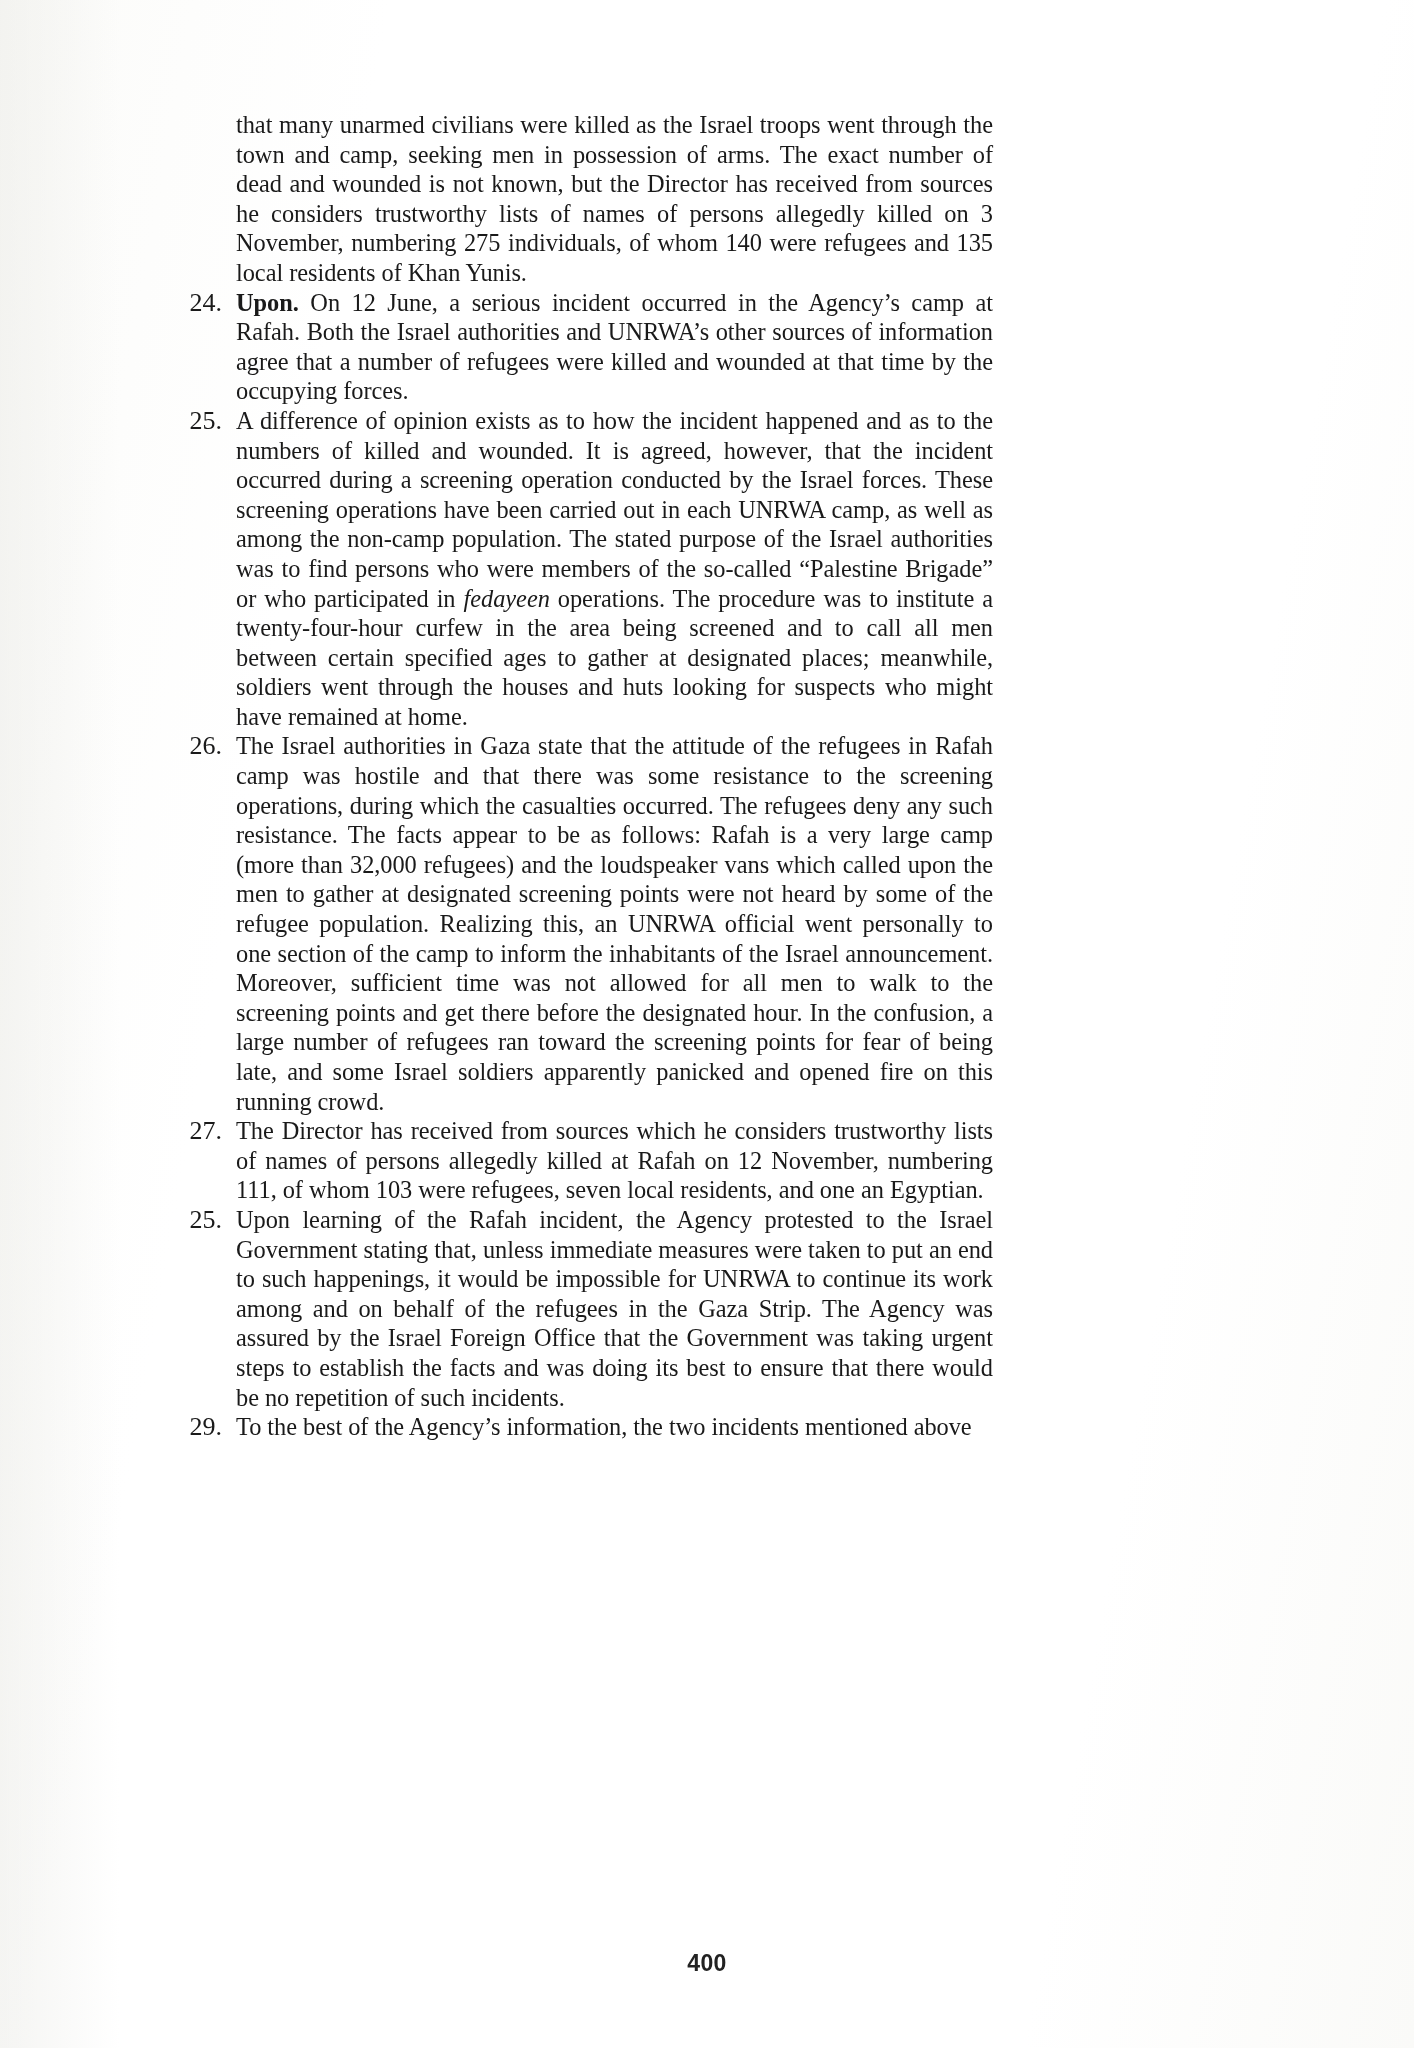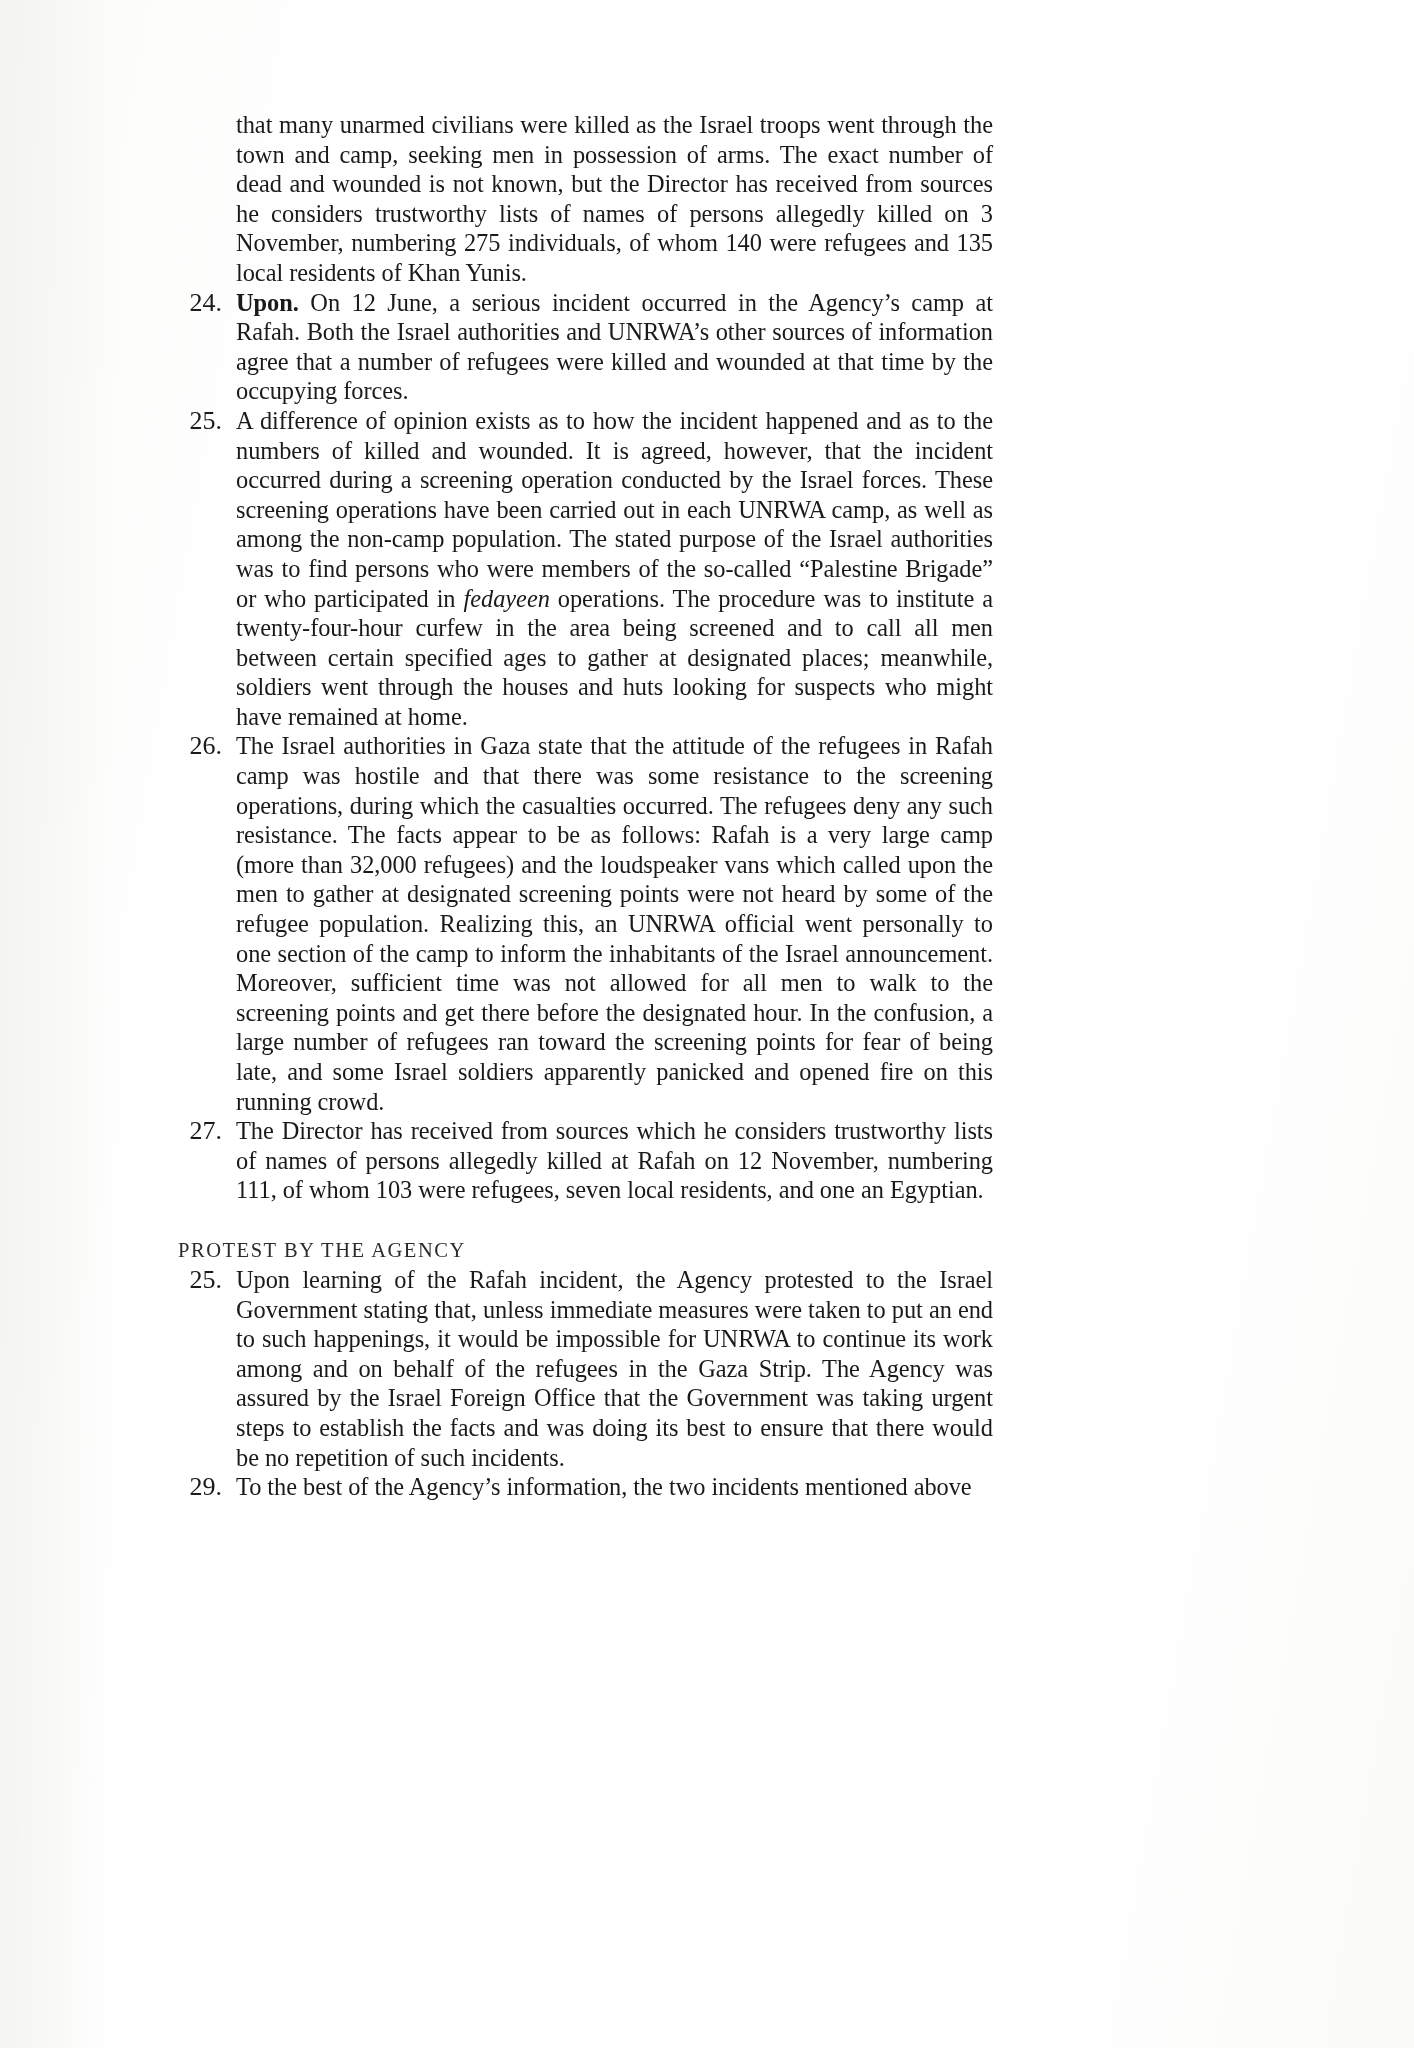--- a/index.html
+++ b/index.html
@@ -109,28 +109,28 @@
     <div class="para">
       <div class="num">26.</div>
       <div class="para-body">The Israel authorities in Gaza state that the attitude of the refugees in Rafah camp was hostile and that there was some resistance to the screening operations, during which the casualties occurred. The refugees deny any such resistance. The facts appear to be as follows: Rafah is a very large camp (more than 32,000 refugees) and the loudspeaker vans which called upon the men to gather at designated screening points were not heard by some of the refugee population. Realizing this, an UNRWA official went personally to one section of the camp to inform the inhabitants of the Israel announcement. Moreover, sufficient time was not allowed for all men to walk to the screening points and get there before the designated hour. In the confusion, a large number of refugees ran toward the screening points for fear of being late, and some Israel soldiers apparently panicked and opened fire on this running crowd.</div>
     </div>
 
     <div class="para">
       <div class="num">27.</div>
       <div class="para-body tight">The Director has received from sources which he considers trustworthy lists of names of persons allegedly killed at Rafah on 12 November, numbering 111, of whom 103 were refugees, seven local residents, and one an Egyptian.</div>
     </div>
 
-    <div class="section-heading">PROTEST BY THE AGENCY</div>
 
     <div class="para">
       <div class="num">25.</div>
       <div class="para-body">Upon learning of the Rafah incident, the Agency protested to the Israel Government stating that, unless immediate measures were taken to put an end to such happenings, it would be impossible for UNRWA to continue its work among and on behalf of the refugees in the Gaza Strip. The Agency was assured by the Israel Foreign Office that the Government was taking urgent steps to establish the facts and was doing its best to ensure that there would be no repetition of such incidents.</div>
     </div>
 
     <div class="para">
       <div class="num">29.</div>
       <div class="para-body">To the best of the Agency’s information, the two incidents mentioned above</div>
     </div>
 
   </div>
 
+  <div class="folio">400</div>
 
 </div>
 
 </body></html>

